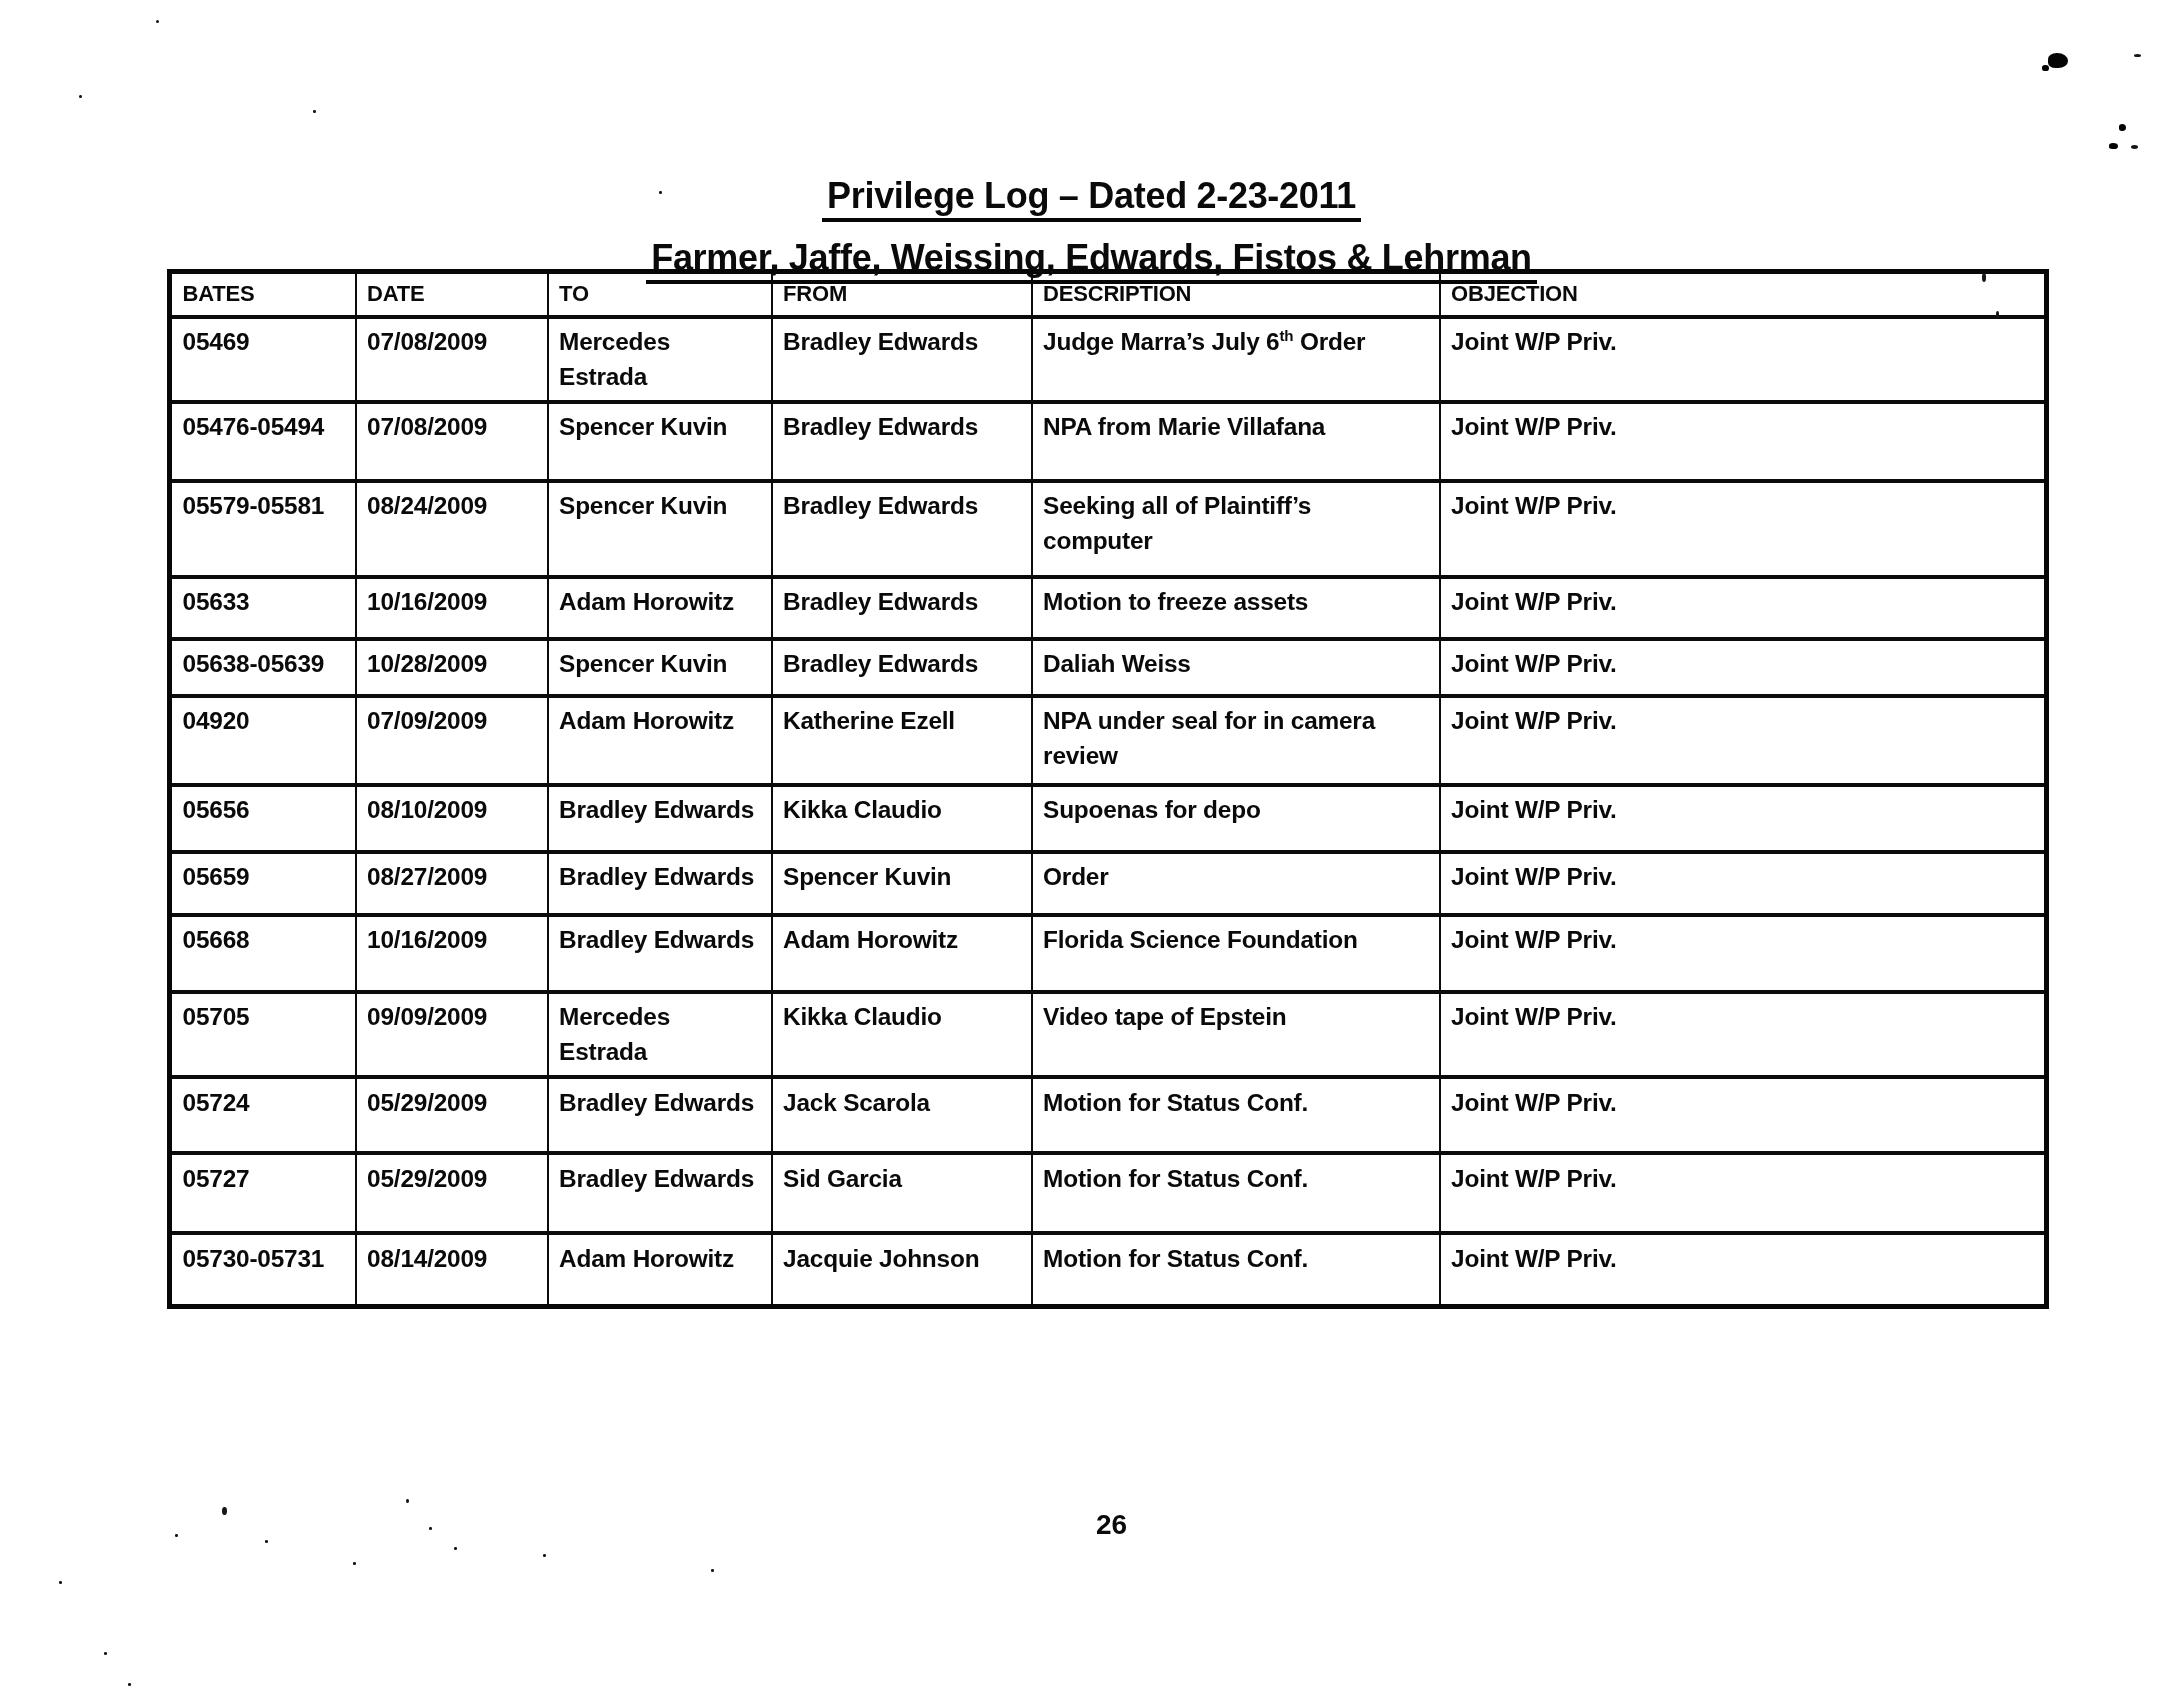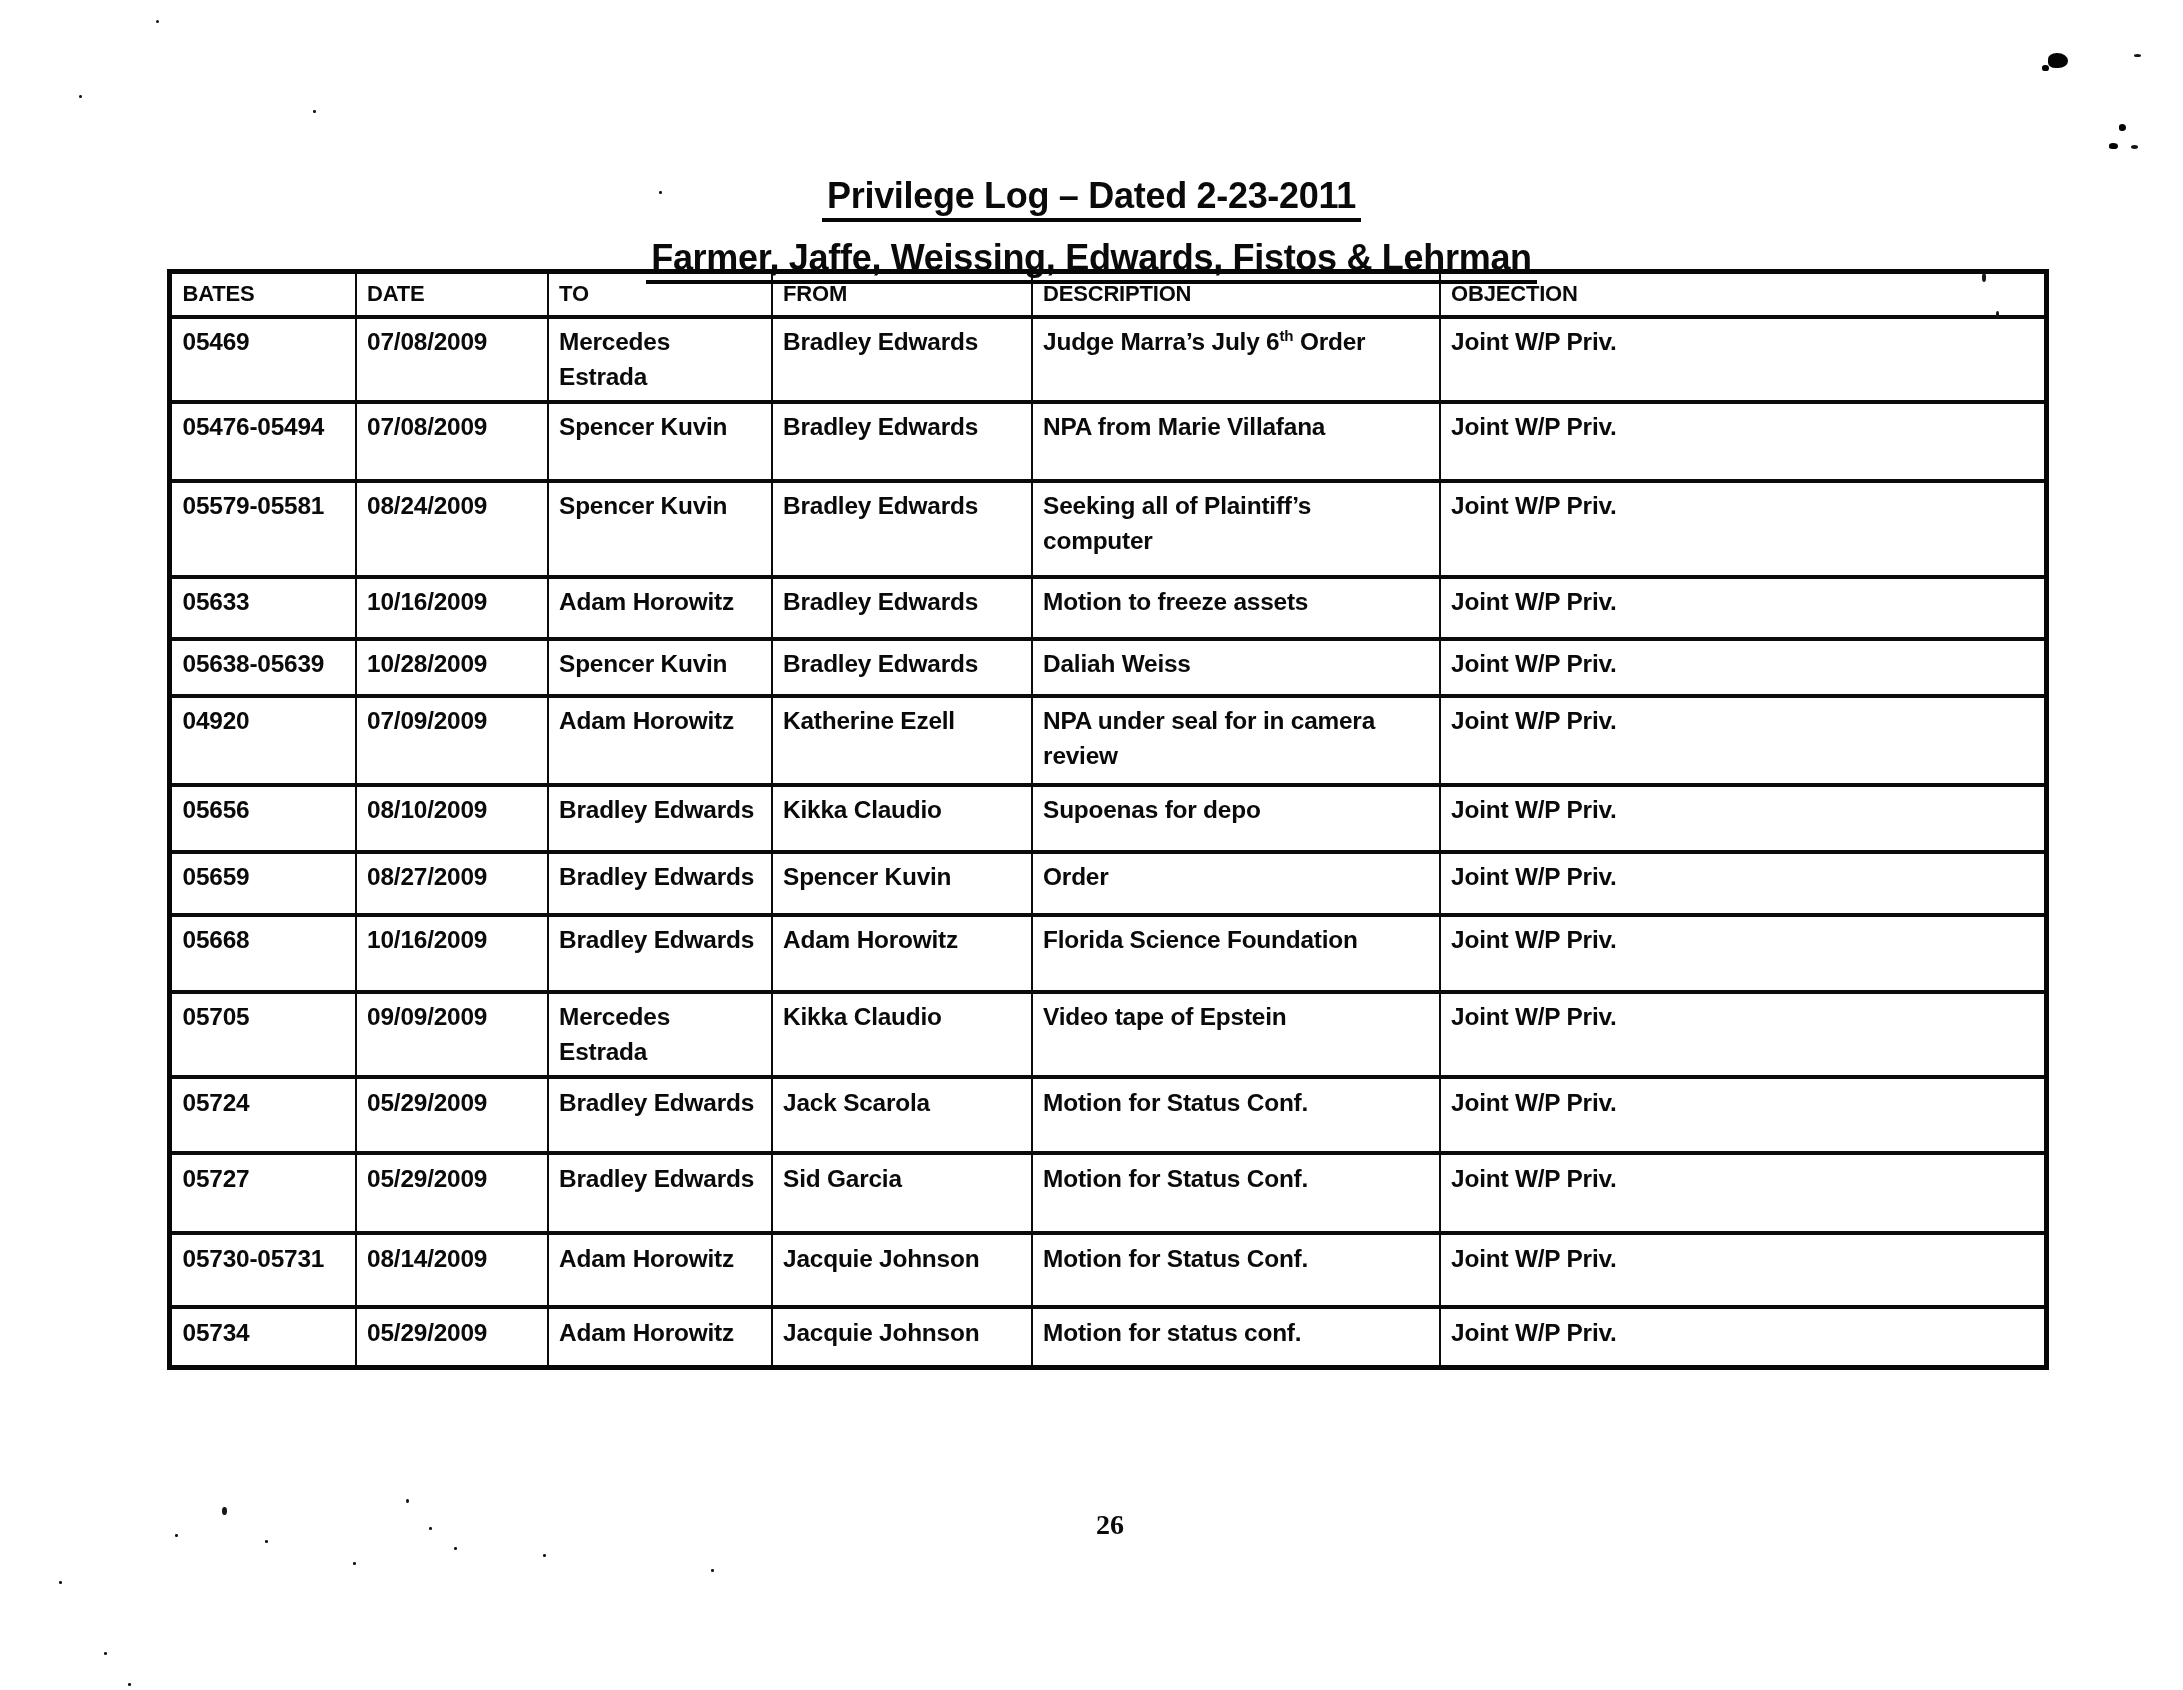--- a/index.html
+++ b/index.html
@@ -57,21 +57,20 @@
   thead tr { height: 42px; }
   th { padding-top: 4px; font-size: 22px; }
   td sup { font-size: 0.62em; vertical-align: super; line-height: 0; }
   .page-number {
     position: absolute;
     left: 1096px;
     top: 1509px;
     font-size: 28px;
     font-weight: 600;
     letter-spacing: 0px;
-    font-family: Liberation Serif, serif;
   }
   .speck { position: absolute; background: #161616; border-radius: 50%; }
   .blot  { position: absolute; background: #050505; border-radius: 46% 58% 52% 40%; }
 </style>
 </head>
 <body>
 
 <div class="page">
 
   <div class="titles">
@@ -194,28 +193,20 @@
           <td>Sid Garcia</td>
           <td>Motion for Status Conf.</td>
           <td>Joint W/P Priv.</td>
         </tr>
         <tr style="height: 74px;">
           <td>05730-05731</td>
           <td>08/14/2009</td>
           <td>Adam Horowitz</td>
           <td>Jacquie Johnson</td>
           <td>Motion for Status Conf.</td>
-          <td>Joint W/P Priv.</td>
-        </tr>
-        <tr style="height: 61px;">
-          <td>05734</td>
-          <td>05/29/2009</td>
-          <td>Adam Horowitz</td>
-          <td>Jacquie Johnson</td>
-          <td>Motion for status conf.</td>
           <td>Joint W/P Priv.</td>
         </tr>
       </tbody>
   </table>
 
   <div class="page-number">26</div>
 
   <div class="blot" style="left:2048px; top:53px;  width:20px; height:14.5px;"></div>
   <div class="blot" style="left:2042px; top:65px;  width:6.6px; height:6px;"></div>
   <div class="speck" style="left:2134px; top:54px;  width:7.3px; height:3.3px;"></div>

